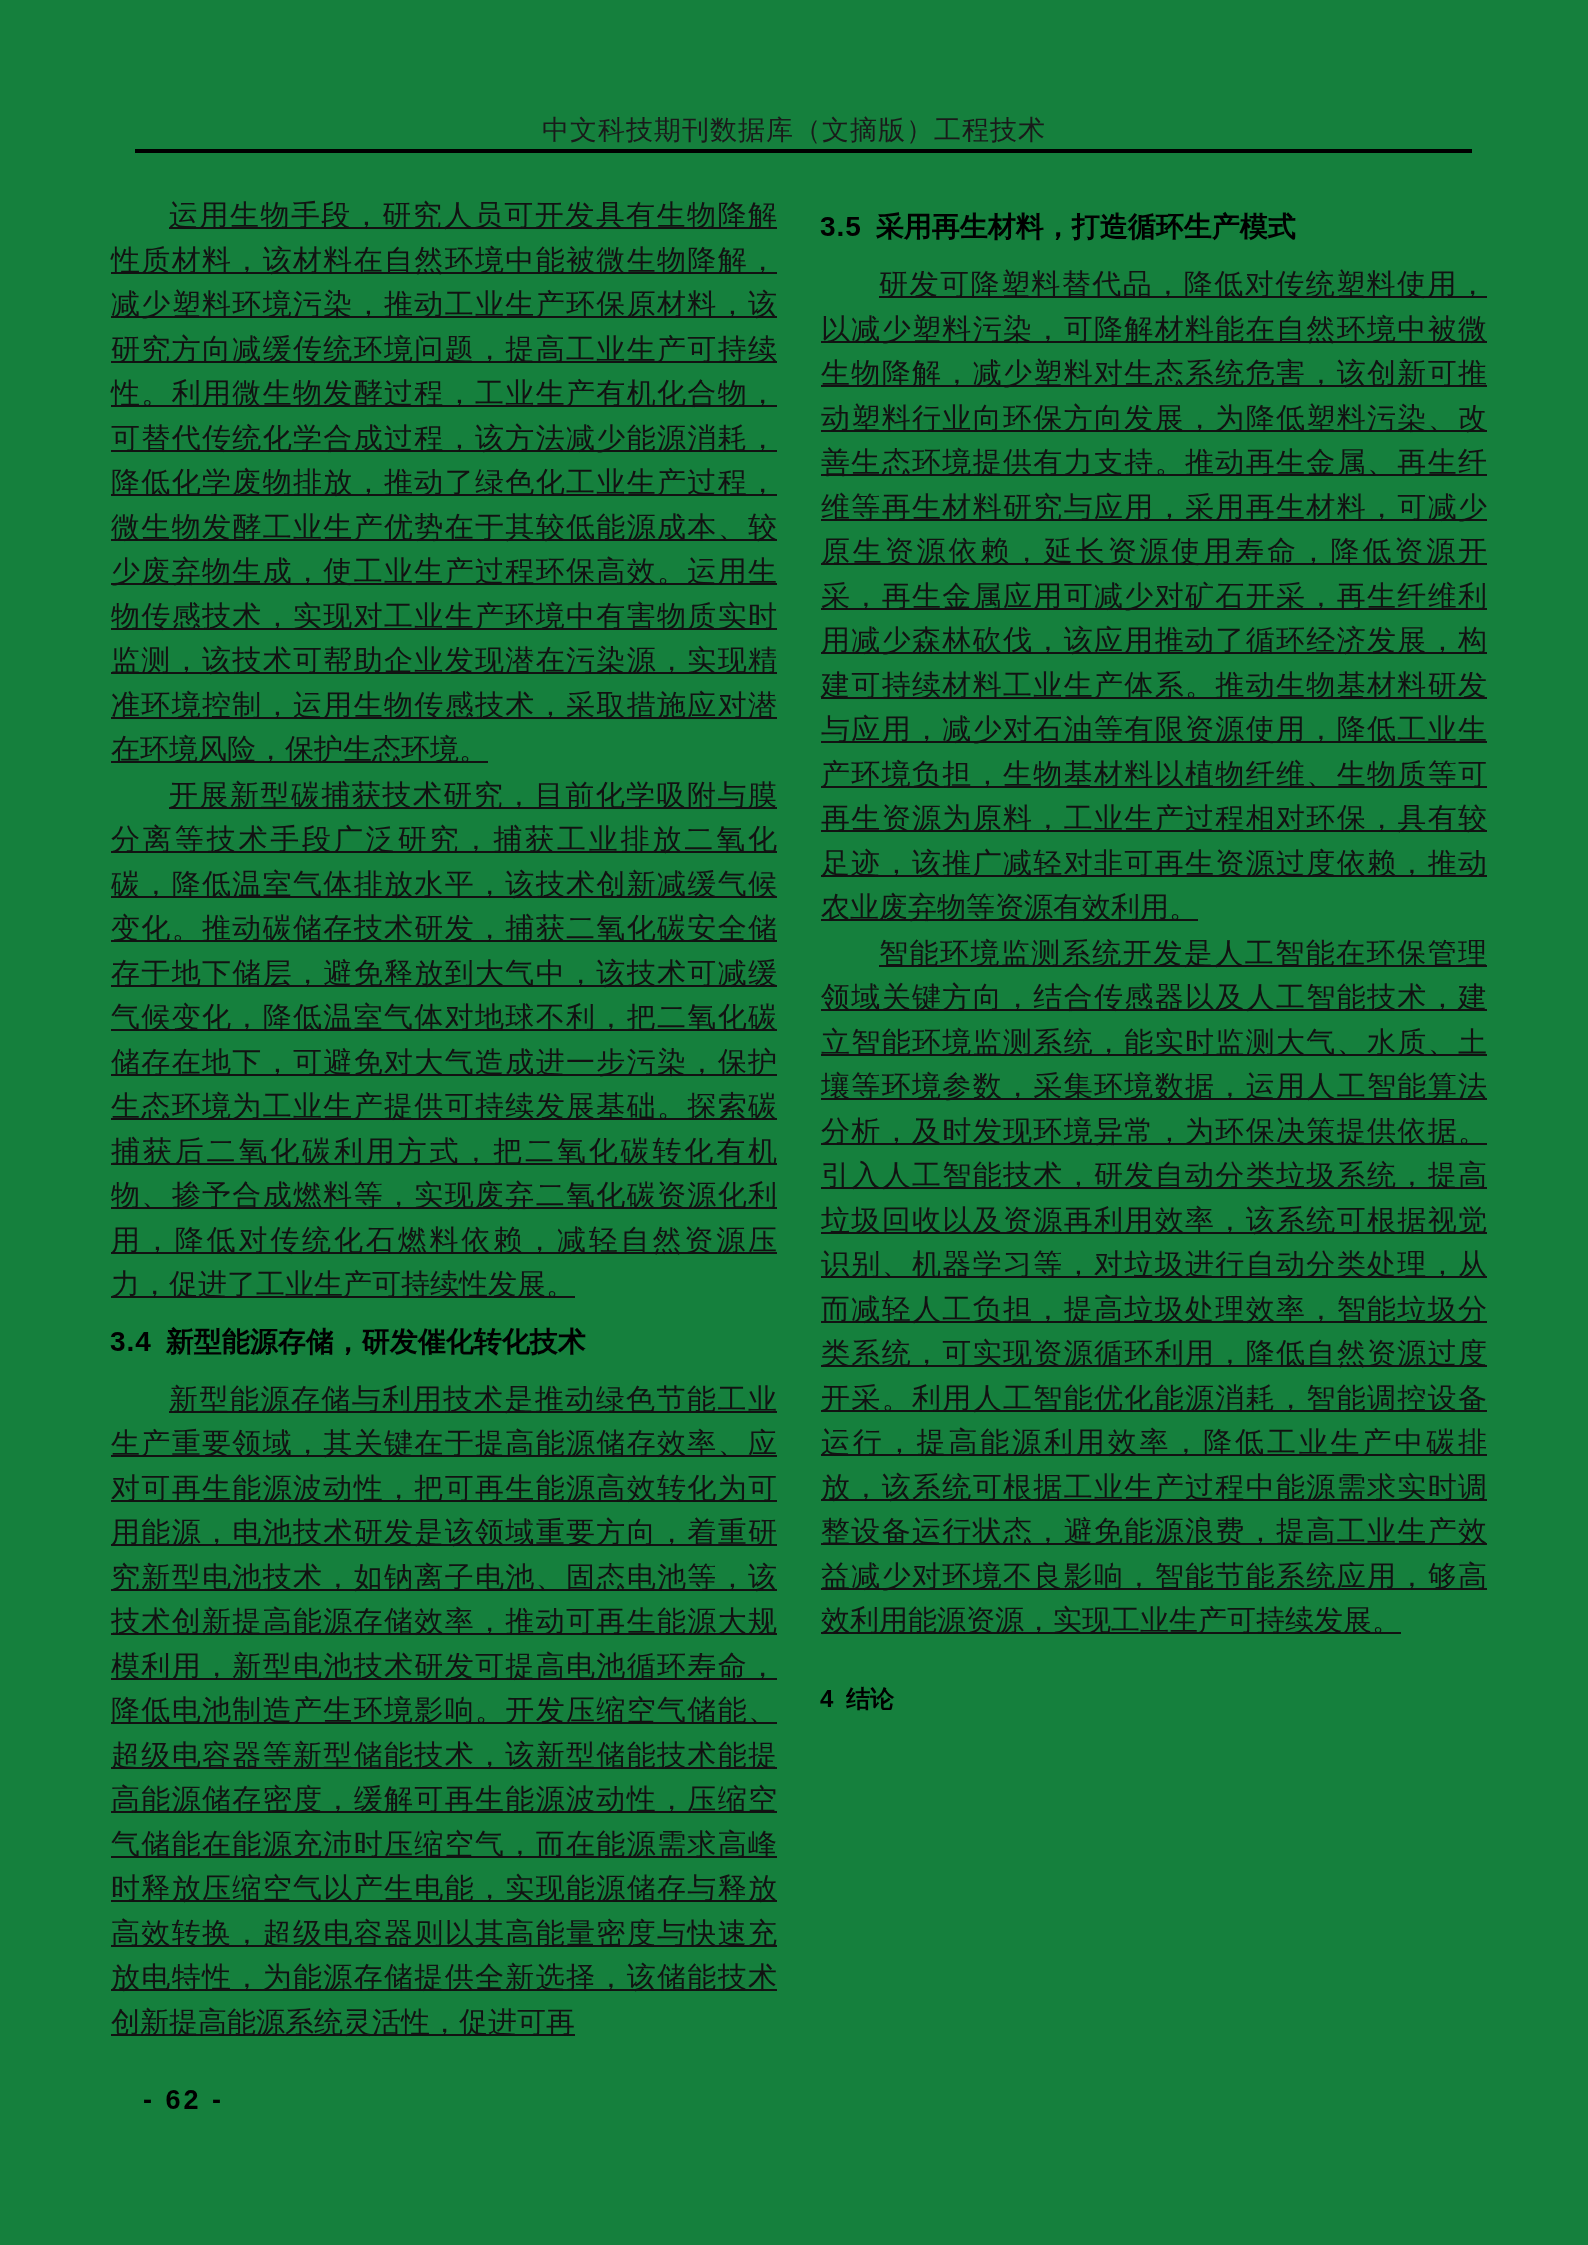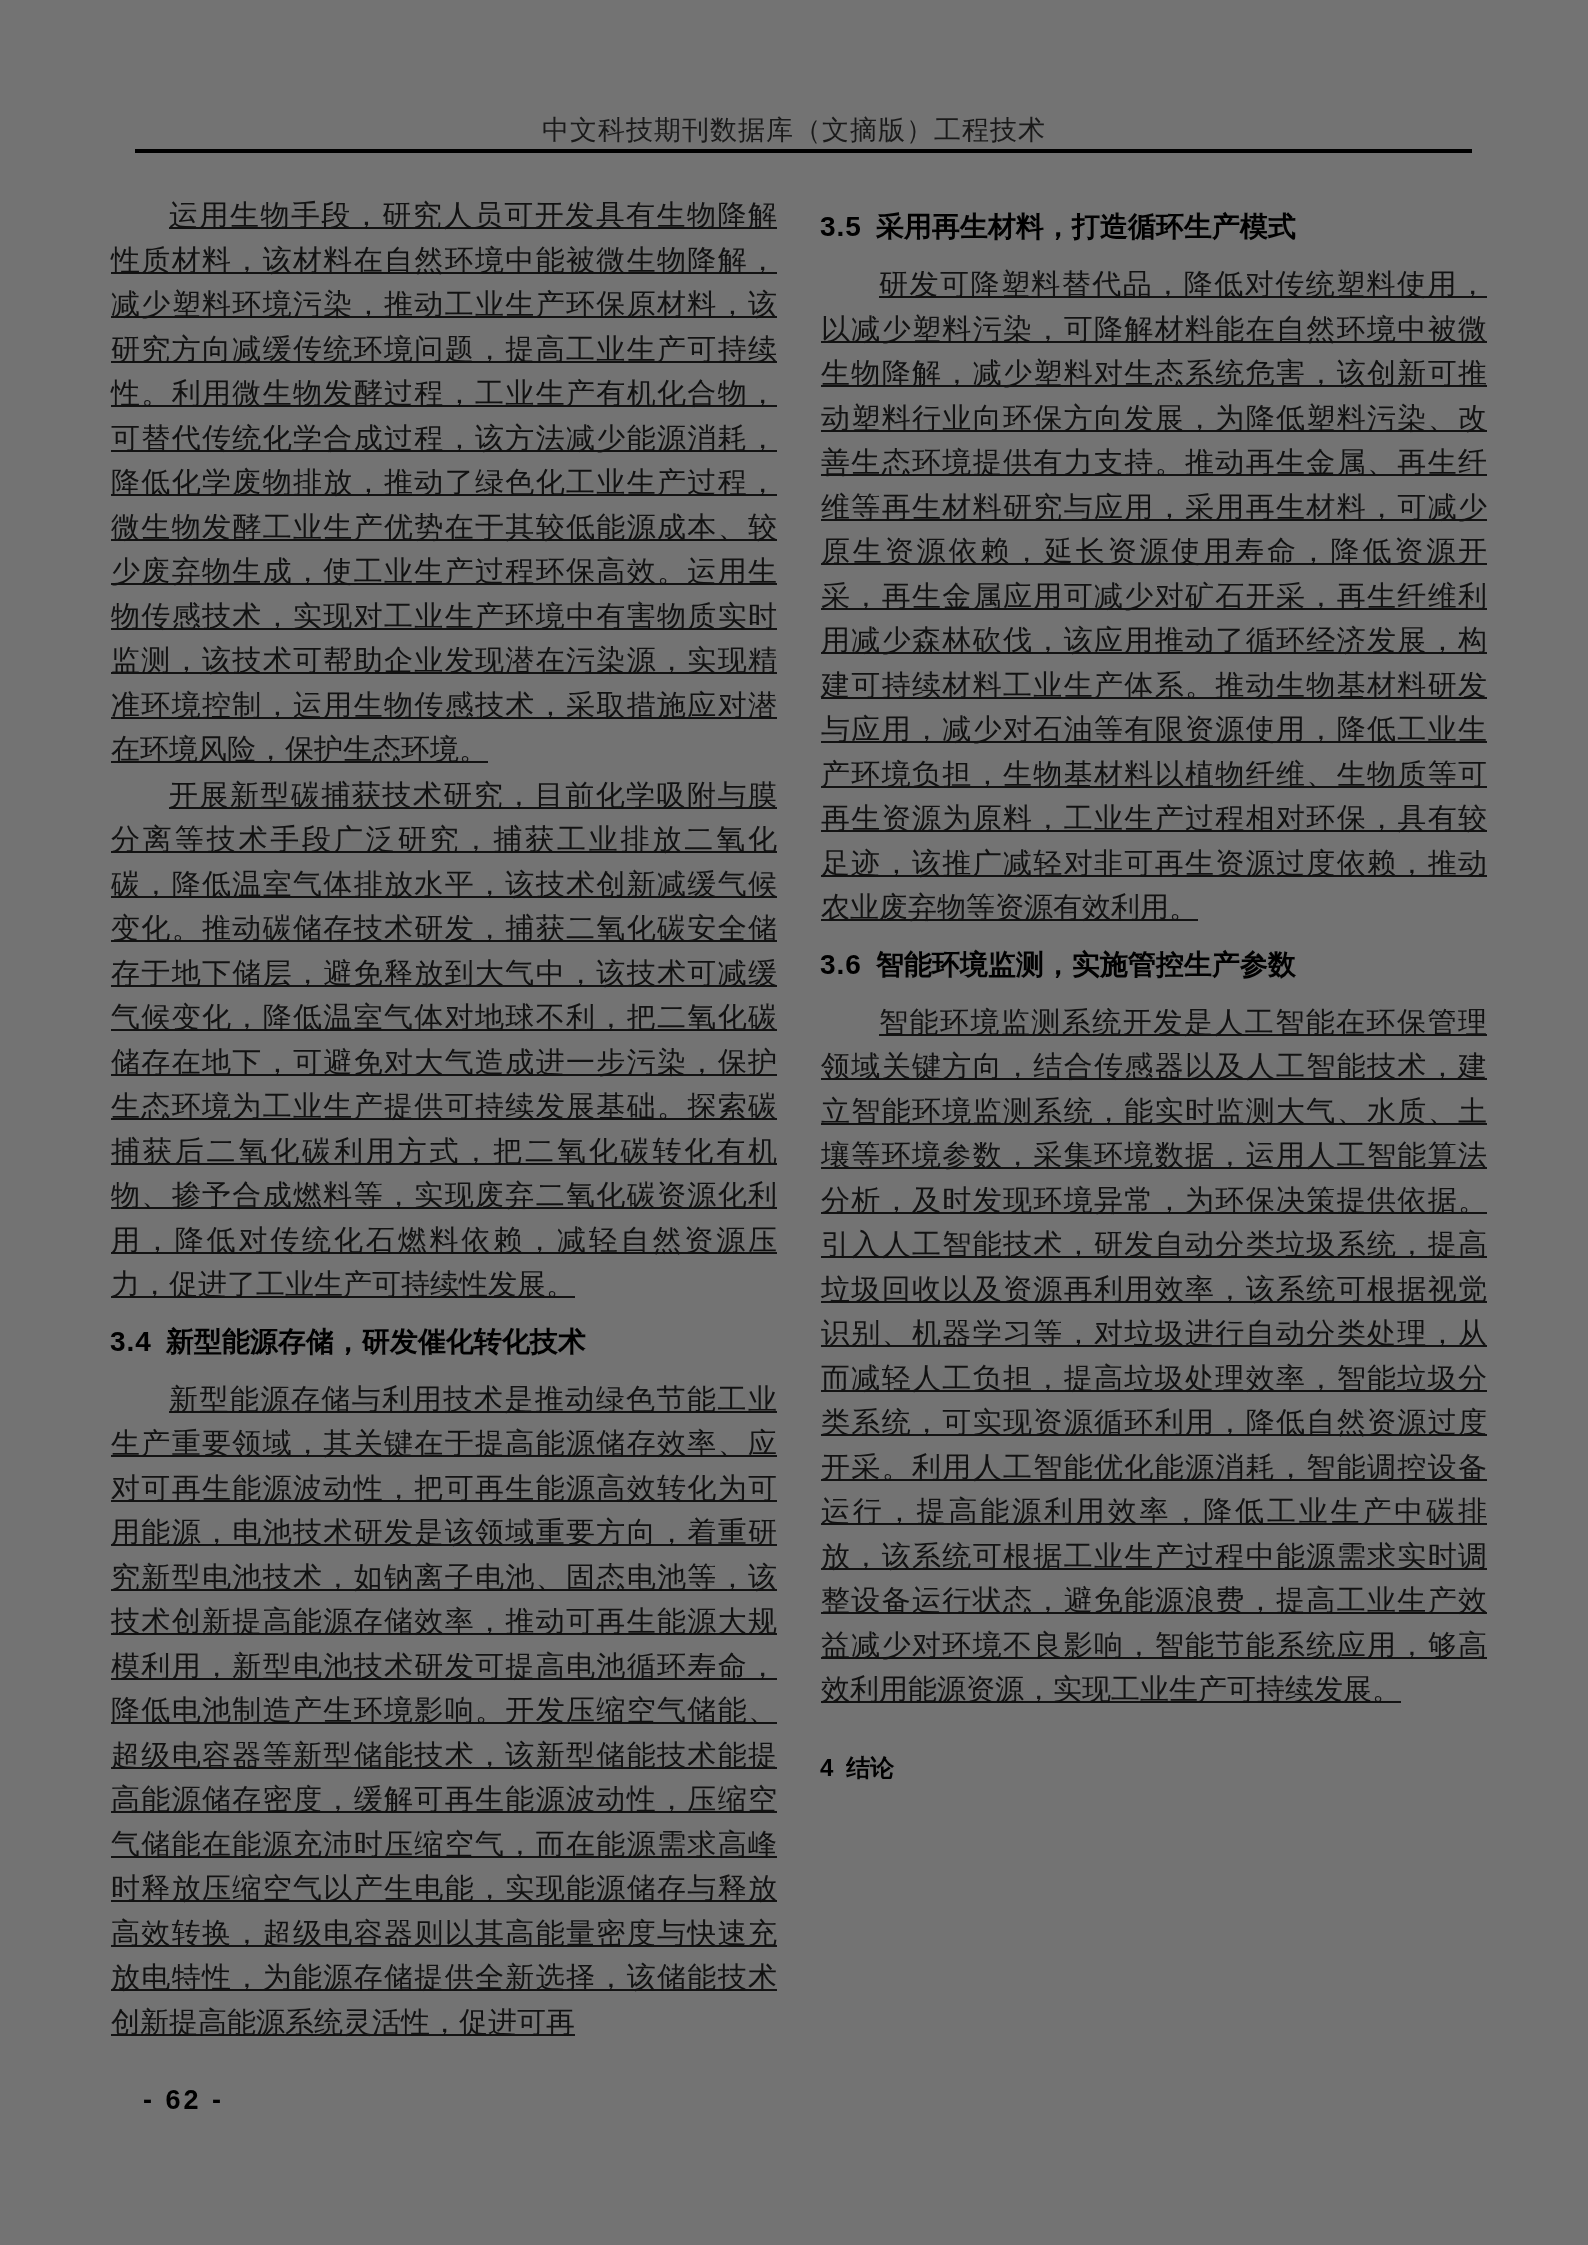--- a/index.html
+++ b/index.html
@@ -4,21 +4,21 @@
 <style>
   html, body {
     margin: 0;
     padding: 0;
     background: #ffffff;
   }
   .page {
     position: relative;
     width: 1588px;
     height: 2245px;
-    background: #737373;
+    background: #15803d;
     overflow: hidden;
     font-family: "Liberation Serif", "DejaVu Serif", serif;
     color: #121212;
   }
   .page-header-title {
     position: absolute;
     top: 112px;
     left: 0;
     width: 100%;
     text-align: center;
@@ -92,20 +92,19 @@
   <div class="col col-left">
       <p>运用生物手段，研究人员可开发具有生物降解性质材料，该材料在自然环境中能被微生物降解，减少塑料环境污染，推动工业生产环保原材料，该研究方向减缓传统环境问题，提高工业生产可持续性。利用微生物发酵过程，工业生产有机化合物，可替代传统化学合成过程，该方法减少能源消耗，降低化学废物排放，推动了绿色化工业生产过程，微生物发酵工业生产优势在于其较低能源成本、较少废弃物生成，使工业生产过程环保高效。运用生物传感技术，实现对工业生产环境中有害物质实时监测，该技术可帮助企业发现潜在污染源，实现精准环境控制，运用生物传感技术，采取措施应对潜在环境风险，保护生态环境。</p>
       <p>开展新型碳捕获技术研究，目前化学吸附与膜分离等技术手段广泛研究，捕获工业排放二氧化碳，降低温室气体排放水平，该技术创新减缓气候变化。推动碳储存技术研发，捕获二氧化碳安全储存于地下储层，避免释放到大气中，该技术可减缓气候变化，降低温室气体对地球不利，把二氧化碳储存在地下，可避免对大气造成进一步污染，保护生态环境为工业生产提供可持续发展基础。探索碳捕获后二氧化碳利用方式，把二氧化碳转化有机物、掺予合成燃料等，实现废弃二氧化碳资源化利用，降低对传统化石燃料依赖，减轻自然资源压力，促进了工业生产可持续性发展。</p>
       <h2><span class="h-num">3.4</span><span class="h-title">新型能源存储，研发催化转化技术</span></h2>
       <p>新型能源存储与利用技术是推动绿色节能工业生产重要领域，其关键在于提高能源储存效率、应对可再生能源波动性，把可再生能源高效转化为可用能源，电池技术研发是该领域重要方向，着重研究新型电池技术，如钠离子电池、固态电池等，该技术创新提高能源存储效率，推动可再生能源大规模利用，新型电池技术研发可提高电池循环寿命，降低电池制造产生环境影响。开发压缩空气储能、超级电容器等新型储能技术，该新型储能技术能提高能源储存密度，缓解可再生能源波动性，压缩空气储能在能源充沛时压缩空气，而在能源需求高峰时释放压缩空气以产生电能，实现能源储存与释放高效转换，超级电容器则以其高能量密度与快速充放电特性，为能源存储提供全新选择，该储能技术创新提高能源系统灵活性，促进可再</p>
     </div>
 
   <div class="col col-right">
       <h2><span class="h-num">3.5</span><span class="h-title">采用再生材料，打造循环生产模式</span></h2>
       <p>研发可降塑料替代品，降低对传统塑料使用，以减少塑料污染，可降解材料能在自然环境中被微生物降解，减少塑料对生态系统危害，该创新可推动塑料行业向环保方向发展，为降低塑料污染、改善生态环境提供有力支持。推动再生金属、再生纤维等再生材料研究与应用，采用再生材料，可减少原生资源依赖，延长资源使用寿命，降低资源开采，再生金属应用可减少对矿石开采，再生纤维利用减少森林砍伐，该应用推动了循环经济发展，构建可持续材料工业生产体系。推动生物基材料研发与应用，减少对石油等有限资源使用，降低工业生产环境负担，生物基材料以植物纤维、生物质等可再生资源为原料，工业生产过程相对环保，具有较足迹，该推广减轻对非可再生资源过度依赖，推动农业废弃物等资源有效利用。</p>
-      <h2><span class="h-num">3.6</span><span class="h-title">智能环境监测，实施管控生产参数</span></h2>
       <p>智能环境监测系统开发是人工智能在环保管理领域关键方向，结合传感器以及人工智能技术，建立智能环境监测系统，能实时监测大气、水质、土壤等环境参数，采集环境数据，运用人工智能算法分析，及时发现环境异常，为环保决策提供依据。引入人工智能技术，研发自动分类垃圾系统，提高垃圾回收以及资源再利用效率，该系统可根据视觉识别、机器学习等，对垃圾进行自动分类处理，从而减轻人工负担，提高垃圾处理效率，智能垃圾分类系统，可实现资源循环利用，降低自然资源过度开采。利用人工智能优化能源消耗，智能调控设备运行，提高能源利用效率，降低工业生产中碳排放，该系统可根据工业生产过程中能源需求实时调整设备运行状态，避免能源浪费，提高工业生产效益减少对环境不良影响，智能节能系统应用，够高效利用能源资源，实现工业生产可持续发展。</p>
       <h2 class="h-major"><span class="h-num">4</span><span class="h-title">结论</span></h2>
     </div>
 
   <div class="page-number">- 62 -</div>
 
 </div>
 
 </body></html>

